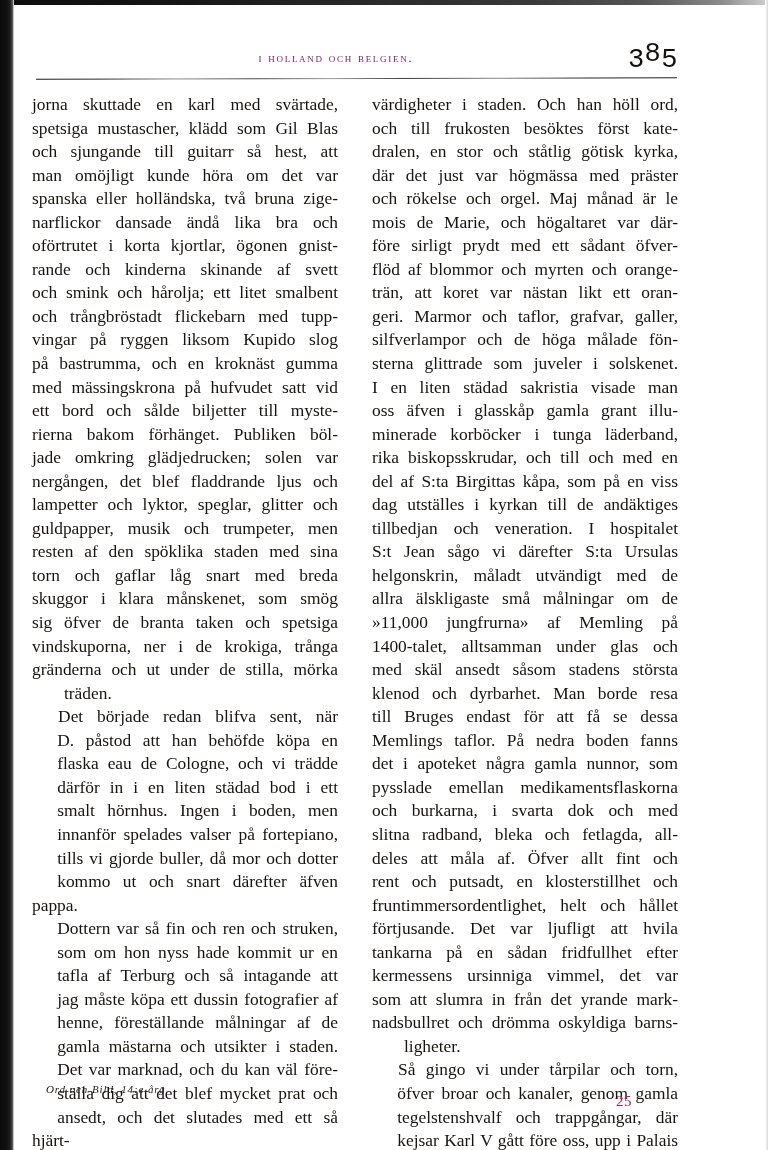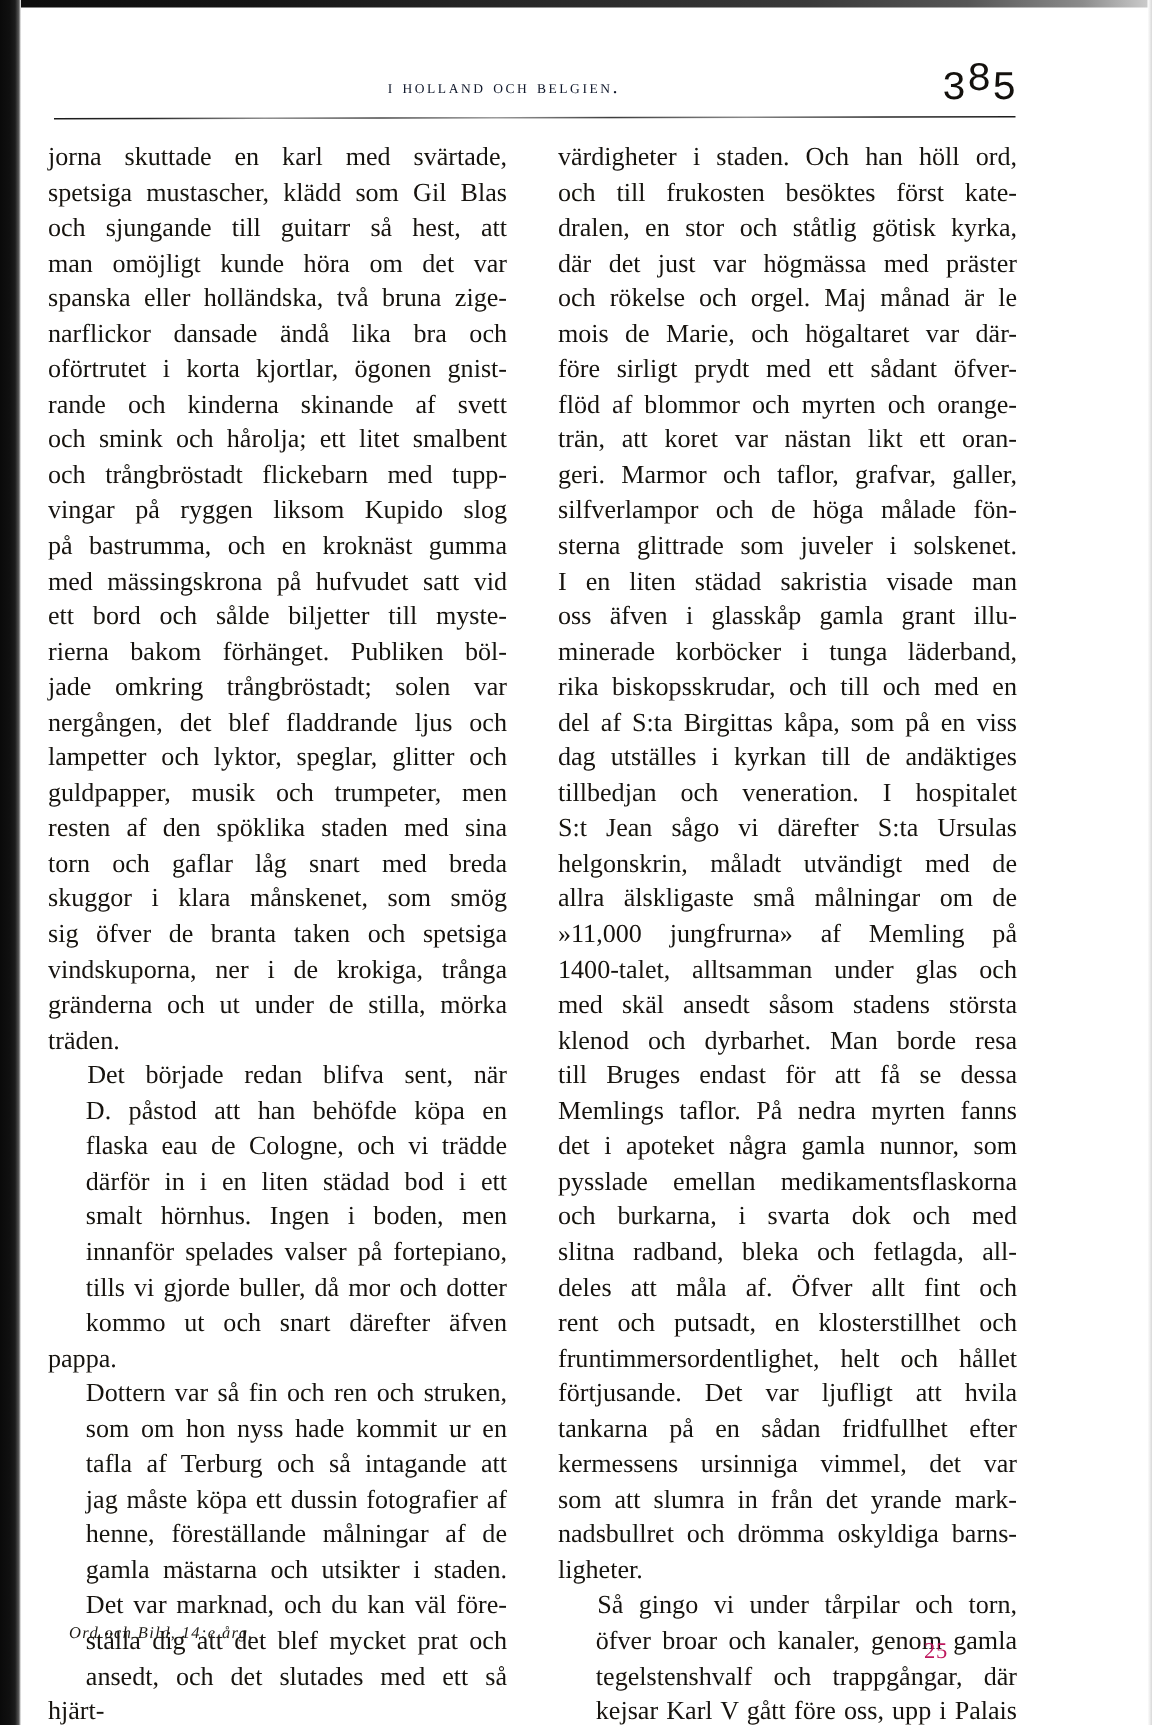--- a/index.html
+++ b/index.html
@@ -54,21 +54,21 @@
   }
   .running-head .title {
     position: absolute;
     left: 0; top: 0;
     width: 608px;
     text-align: center;
     font-size: 13.5px;
     letter-spacing: 1.7px;
     font-variant: small-caps;
     text-transform: lowercase;
-    color: #0f172a;
+    color: #701a75;
     white-space: nowrap;
   }
   .running-head .folio {
     position: absolute;
     right: 0; top: -9px;
     font-size: 27px;
     letter-spacing: .5px;
     color: #14110d;
     font-family: Liberation Mono, monospace;
   }
@@ -112,20 +112,21 @@
   }
   
   .col .line.j {
     text-align: justify;
     text-align-last: justify;
     white-space: normal;
   }
   .col .line.last {
     text-align: center;
     text-align-last: left;
+    margin-left: 32px;
   }
   .col .line.ind {
     text-indent: 1.5em;
   }
 
   .imprint {
     position: absolute;
     left: 46px; top: 1083px;
     font-size: 11px;
     font-style: italic;
@@ -167,21 +168,21 @@
         <span class="line j">narflickor dansade ändå lika bra och</span>
         <span class="line j">oförtrutet i korta kjortlar, ögonen gnist-</span>
         <span class="line j">rande och kinderna skinande af svett</span>
         <span class="line j">och smink och hårolja; ett litet smalbent</span>
         <span class="line j">och trångbröstadt flickebarn med tupp-</span>
         <span class="line j">vingar på ryggen liksom Kupido slog</span>
         <span class="line j">på bastrumma, och en kroknäst gumma</span>
         <span class="line j">med mässingskrona på hufvudet satt vid</span>
         <span class="line j">ett bord och sålde biljetter till myste-</span>
         <span class="line j">rierna bakom förhänget. Publiken böl-</span>
-        <span class="line j">jade omkring trångbröstadt; solen var</span>
+        <span class="line j">jade omkring glädjedrucken; solen var</span>
         <span class="line j">nergången, det blef fladdrande ljus och</span>
         <span class="line j">lampetter och lyktor, speglar, glitter och</span>
         <span class="line j">guldpapper, musik och trumpeter, men</span>
         <span class="line j">resten af den spöklika staden med sina</span>
         <span class="line j">torn och gaflar låg snart med breda</span>
         <span class="line j">skuggor i klara månskenet, som smög</span>
         <span class="line j">sig öfver de branta taken och spetsiga</span>
         <span class="line j">vindskuporna, ner i de krokiga, trånga</span>
         <span class="line j">gränderna och ut under de stilla, mörka</span>
         <span class="line last">träden.</span>
@@ -229,21 +230,21 @@
         <span class="line j">dag utställes i kyrkan till de andäktiges</span>
         <span class="line j">tillbedjan och veneration. I hospitalet</span>
         <span class="line j">S:t Jean sågo vi därefter S:ta Ursulas</span>
         <span class="line j">helgonskrin, måladt utvändigt med de</span>
         <span class="line j">allra älskligaste små målningar om de</span>
         <span class="line j">»11,000 jungfrurna» af Memling på</span>
         <span class="line j">1400-talet, alltsamman under glas och</span>
         <span class="line j">med skäl ansedt såsom stadens största</span>
         <span class="line j">klenod och dyrbarhet. Man borde resa</span>
         <span class="line j">till Bruges endast för att få se dessa</span>
-        <span class="line j">Memlings taflor. På nedra myrten fanns</span>
+        <span class="line j">Memlings taflor. På nedra boden fanns</span>
         <span class="line j">det i apoteket några gamla nunnor, som</span>
         <span class="line j">pysslade emellan medikamentsflaskorna</span>
         <span class="line j">och burkarna, i svarta dok och med</span>
         <span class="line j">slitna radband, bleka och fetlagda, all-</span>
         <span class="line j">deles att måla af. Öfver allt fint och</span>
         <span class="line j">rent och putsadt, en klosterstillhet och</span>
         <span class="line j">fruntimmersordentlighet, helt och hållet</span>
         <span class="line j">förtjusande. Det var ljufligt att hvila</span>
         <span class="line j">tankarna på en sådan fridfullhet efter</span>
         <span class="line j">kermessens ursinniga vimmel, det var</span>

